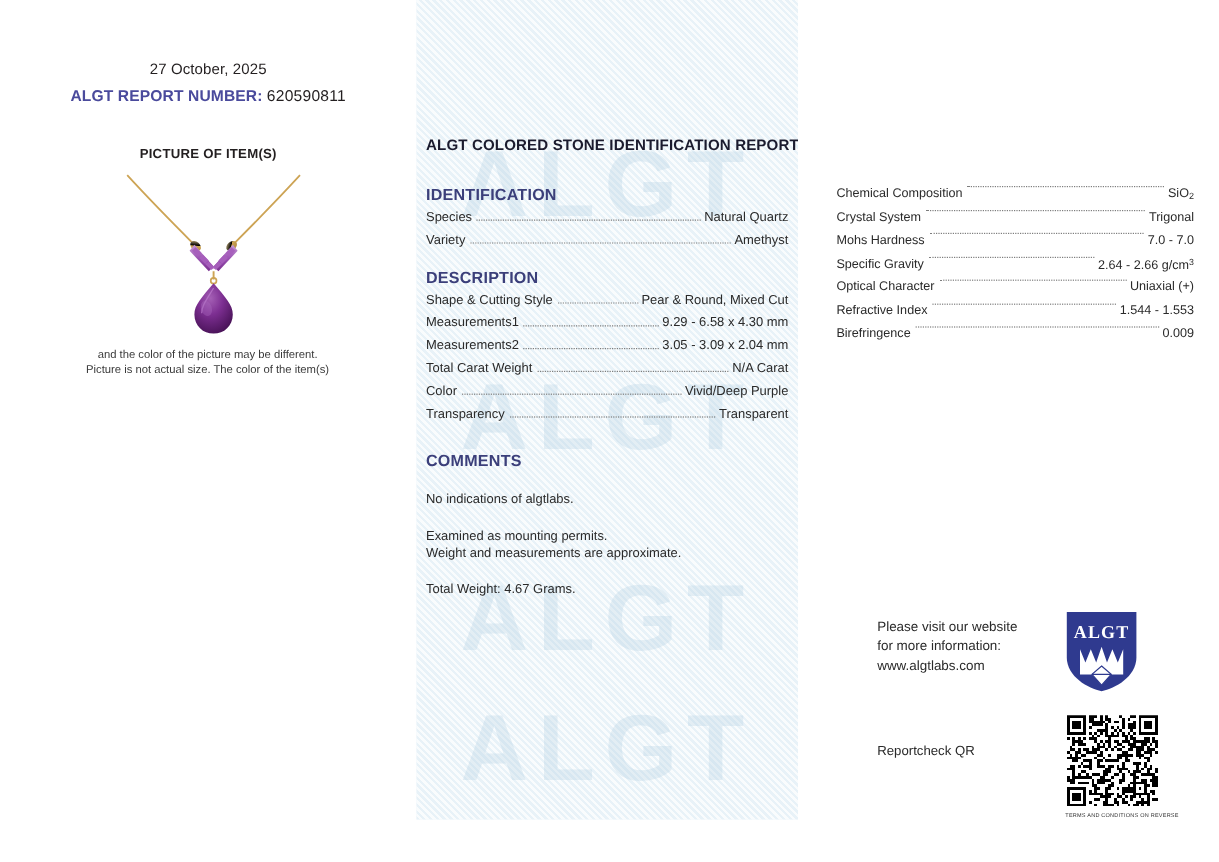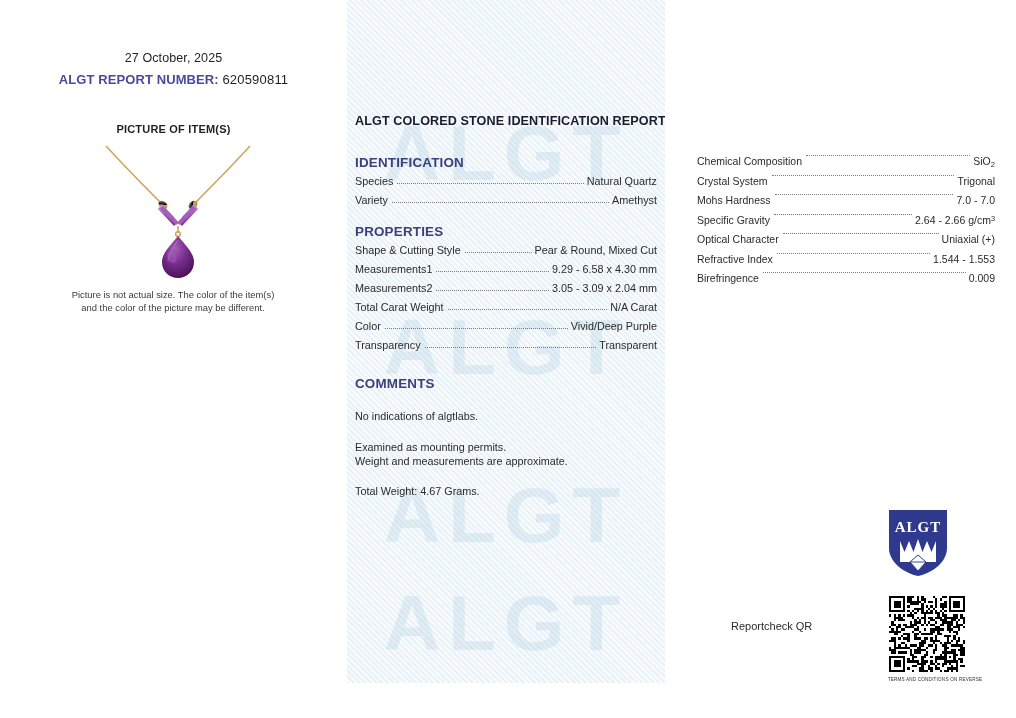--- a/index.html
+++ b/index.html
@@ -303,22 +303,22 @@
       <path d="M90 86 L90 93" stroke="#cda455" stroke-width="1.6" fill="none"></path>
       <circle cx="90" cy="94" r="2.4" fill="none" stroke="#cda455" stroke-width="1.4"></circle>
 
       <path d="M90 96 C 80 108, 74 114, 74 122 C 74 131.5, 81.3 138, 90 138 C 98.7 138, 106 131.5, 106 122 C 106 114, 100 108, 90 96 Z" fill="url(#drop)"></path>
       <path d="M90 100 C 84 110, 80 115, 80 121" stroke="#c88ad8" stroke-width="1.1" fill="none" opacity=".55"></path>
       <ellipse cx="84" cy="117" rx="4.5" ry="6.5" fill="#b071c4" opacity=".35" transform="rotate(-18 84 117)"></ellipse>
     </svg>
   </div>
 
   <div class="photo-disclaimer">
+    <div>and the color of the picture may be different.</div>
     <div>Picture is not actual size. The color of the item(s)</div>
-    <div>and the color of the picture may be different.</div>
   </div>
 </div>
 
 <div style="position:absolute;left:388px;top:22px;width:260px;height:82px;">
   <svg width="260" height="82" viewBox="0 0 260 82">
 
     <path d="M8 6 L66 6 L66 44 C66 60, 48 70, 37 74 C26 70, 8 60, 8 44 Z" fill="#2f3a8f"></path>
     <text x="37" y="27" font-family="Liberation Serif, serif" font-size="15" font-weight="bold" fill="#ffffff" text-anchor="middle" letter-spacing="1">ALGT</text>
 
     <path d="M20 36 L24 46 L28 36 L32 46 L37 34 L42 46 L46 36 L50 46 L54 36 L54 56 L20 56 Z" fill="#ffffff"></path>
@@ -353,21 +353,21 @@
           <span class="dots"></span>
           <span class="v">Natural Quartz</span>
         </div>
         <div class="row" style="top: 194px;">
           <span class="k">Variety</span>
           <span class="dots"></span>
           <span class="v">Amethyst</span>
         </div>
       </div>
 
-    <div class="sec-heading descr">PROPERTIES</div>
+    <div class="sec-heading descr">DESCRIPTION</div>
     <div id="descr-rows">
         <div class="row" style="top: 244px;">
           <span class="k">Shape &amp; Cutting Style</span>
           <span class="dots"></span>
           <span class="v">Pear &amp; Round, Mixed Cut</span>
         </div>
         <div class="row" style="top: 263px; justify-content: center;">
           <span class="k">Measurements1</span>
           <span class="dots"></span>
           <span class="v">9.29 - 6.58 x 4.30 mm</span>
@@ -436,20 +436,25 @@
         <span class="dots"></span>
         <span class="v">1.544  -  1.553</span>
       </div>
       <div class="prow" style="top: 272px;">
         <span class="k">Birefringence</span>
         <span class="dots"></span>
         <span class="v">0.009</span>
       </div>
     </div>
 
+  <div class="website-block">
+    <div>Please visit our website</div>
+    <div>for more information:</div>
+    <div>www.algtlabs.com</div>
+  </div>
 
   <div class="badge-wrap">
     <svg width="62" height="70" viewBox="0 0 62 70">
       <path d="M2 2 L60 2 L60 40 C60 56, 42 66, 31 68 C20 66, 2 56, 2 40 Z" fill="#2f3a8f"></path>
       <text x="31" y="24" font-family="Liberation Serif, serif" font-size="15" font-weight="bold" fill="#ffffff" text-anchor="middle" letter-spacing="1">ALGT</text>
       <path d="M13 33 L17.5 44 L22 33 L26.5 44 L31 31 L35.5 44 L40 33 L44.5 44 L49 33 L49 54 L13 54 Z" fill="#ffffff"></path>
       <path d="M31 47 L39 54 L31 63 L23 54 Z" fill="#ffffff" stroke="#2f3a8f" stroke-width="1"></path>
       <path d="M23 54 L39 54" stroke="#2f3a8f" stroke-width=".9"></path>
     </svg>
   </div>

